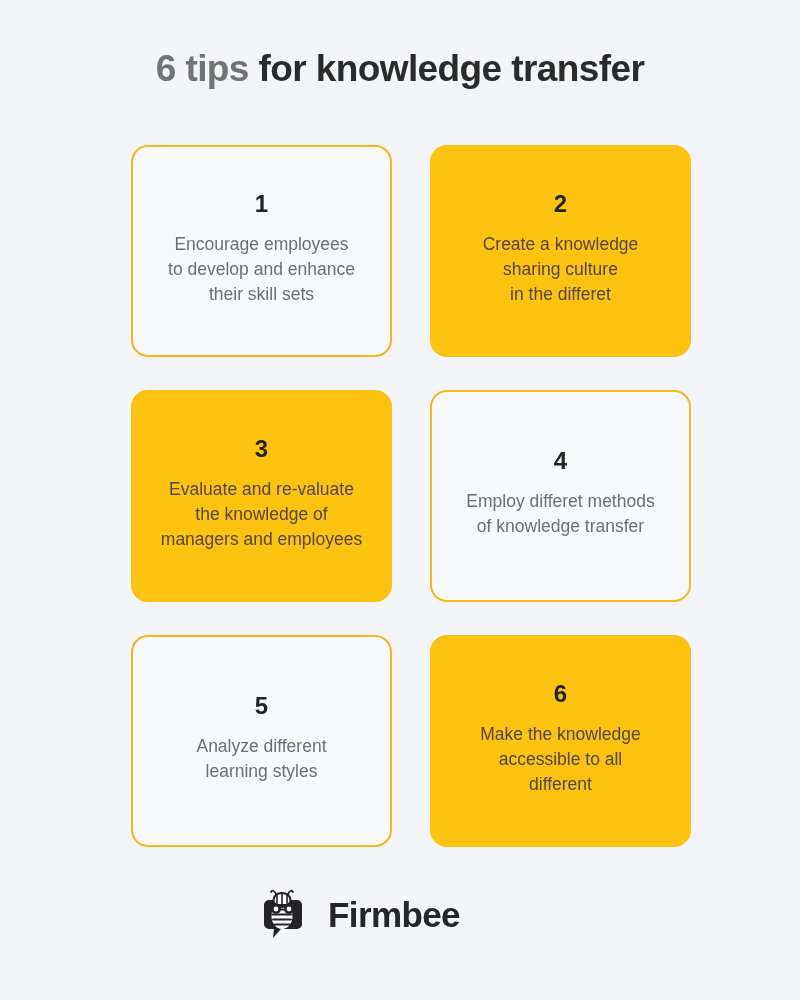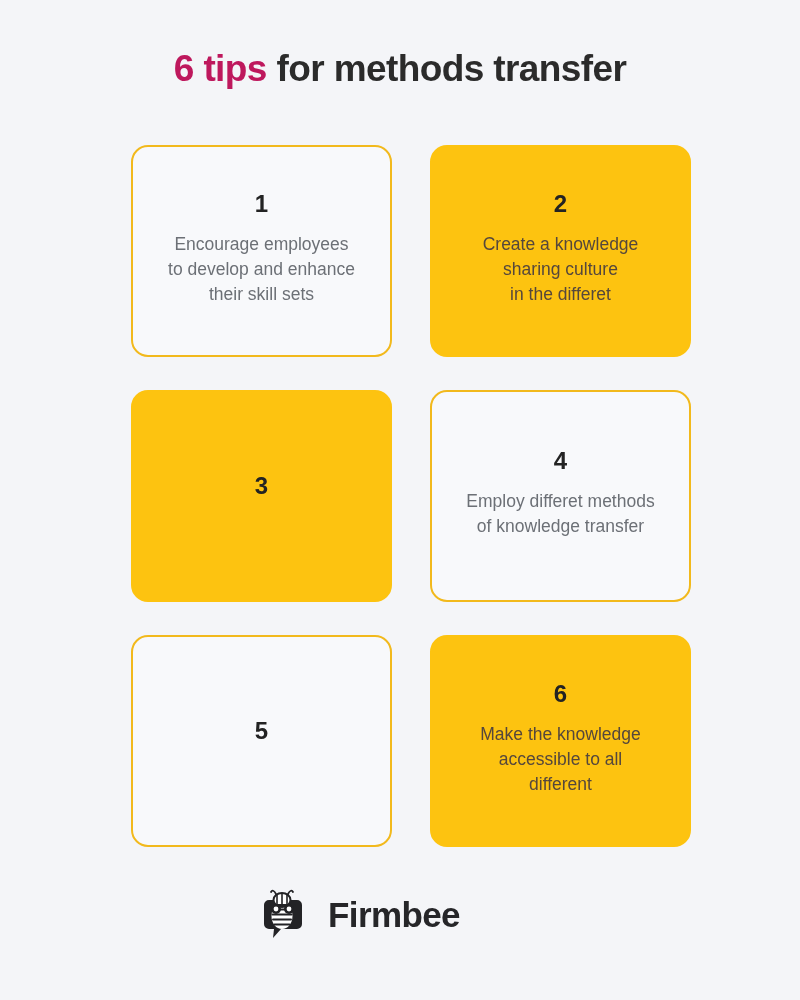--- a/index.html
+++ b/index.html
@@ -27,21 +27,21 @@
     top: 48px;
     width: 800px;
     text-align: center;
     font-size: 37px;
     font-weight: bold;
     letter-spacing: -0.6px;
     color: #2b2b2b;
     white-space: nowrap;
   }
   .title .accent {
-    color: #be185d;
+    color: #737373;
   }
 
   
   .grid {
     position: absolute;
     left: 131px;
     top: 145px;
     width: 560px;
     display: grid;
     grid-template-columns: 261px 261px;
@@ -110,51 +110,56 @@
     letter-spacing: -0.6px;
     line-height: 1;
   }
 </style>
 </head>
 <body>
 
 <div class="page">
 
   <div class="title">
-    <span class="accent">6 tips</span><span> for methods transfer</span>
+    <span class="accent">6 tips</span><span> for knowledge transfer</span>
   </div>
 
   <div class="grid">
 
     <div class="card outline">
       <div class="card-number">1</div>
       <div class="card-text">Encourage employees
 to develop and enhance
 their skill sets</div>
     </div>
 
     <div class="card filled">
       <div class="card-number">2</div>
       <div class="card-text">Create a knowledge
 sharing culture
 in the differet</div>
     </div>
 
     <div class="card filled">
       <div class="card-number">3</div>
+      <div class="card-text">Evaluate and re-valuate
+the knowledge of
+managers and employees</div>
     </div>
 
     <div class="card outline">
       <div class="card-number">4</div>
       <div class="card-text">Employ differet methods
 of knowledge transfer</div>
     </div>
 
     <div class="card outline">
       <div class="card-number">5</div>
+      <div class="card-text">Analyze different
+learning styles</div>
     </div>
 
     <div class="card filled">
       <div class="card-number">6</div>
       <div class="card-text">Make the knowledge
 accessible to all
 different</div>
     </div>
 
   </div>

